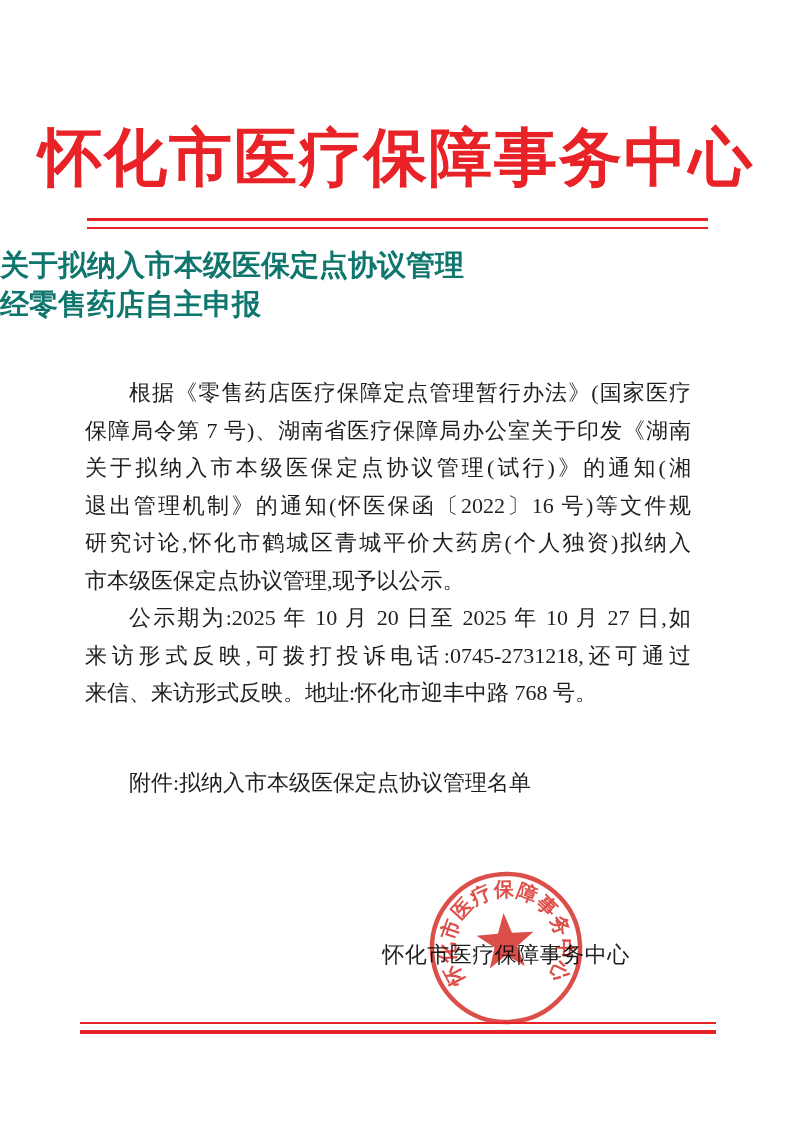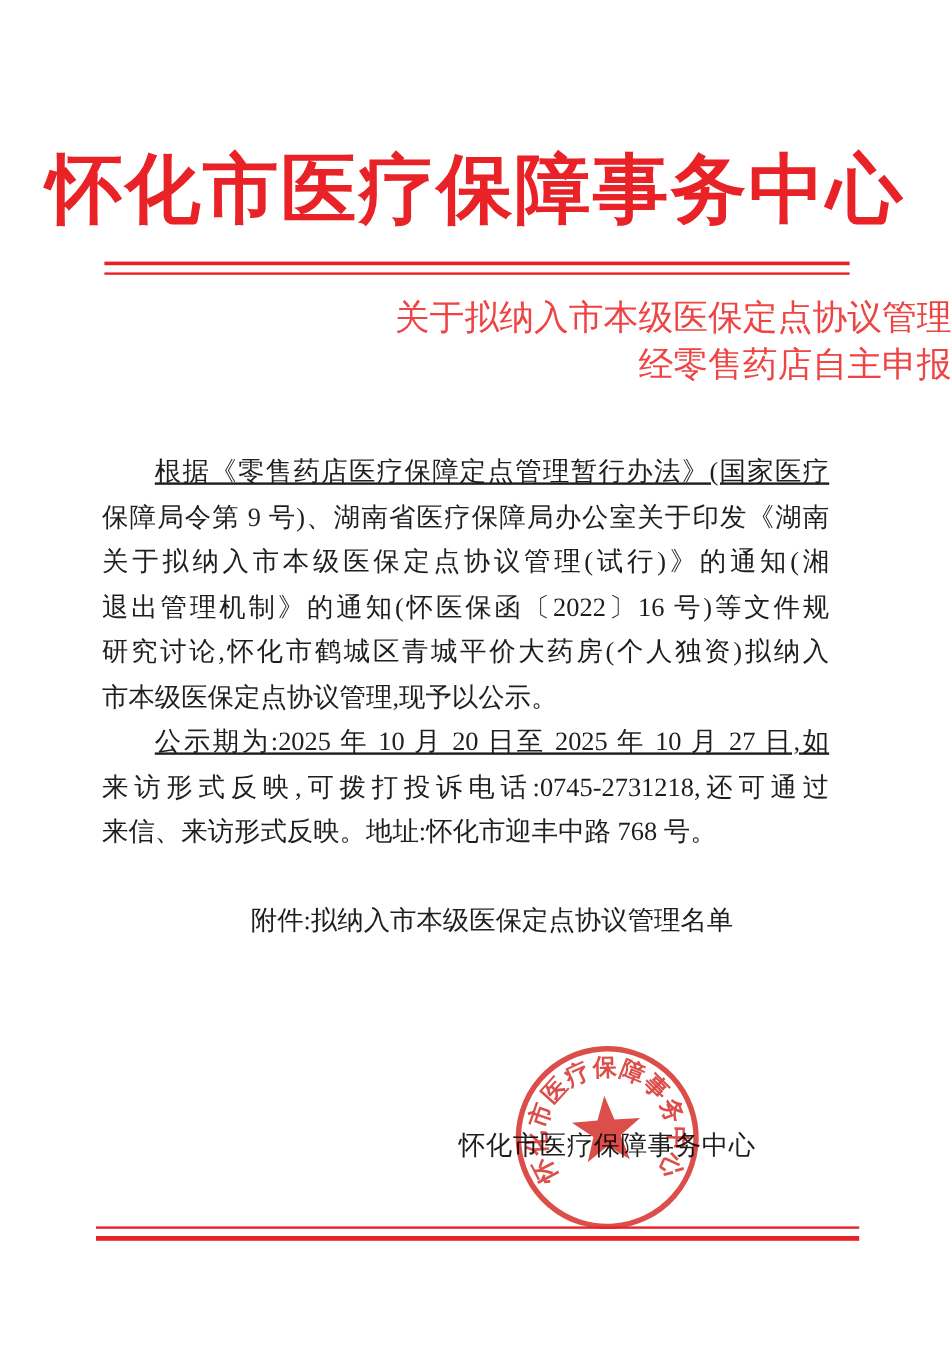--- a/index.html
+++ b/index.html
@@ -43,25 +43,25 @@
     height: 11px;
     border-top: 3px solid var(--accent-red);
     border-bottom: 2px solid var(--accent-red);
   }
 
   .doc-title {
     position: absolute;
     top: 246px;
     left: 0;
     width: 100%;
-    text-align: right;
-    font-weight: normal;
+    text-align: left;
+    font-weight: bold;
     font-size: 29px;
     line-height: 39px;
-    color: #ef4444;
+    color: #0f766e;
   }
 
   .body-text {
     position: absolute;
     top: 374px;
     left: 85px;
     width: 606px;
     font-size: 22px;
     line-height: 37.5px;
     color: var(--ink);
@@ -70,30 +70,28 @@
   .body-line {
     text-align: justify;
     text-align-last: justify;
   }
   .body-line.para-end {
     text-align-last: left;
     font-family: Liberation Serif, serif;
   }
   .body-line.indent {
     text-indent: 2em;
-    text-decoration: underline;
   }
 
   .attachment-line {
-    margin-top: 36px;
+    margin-top: 52px;
     text-indent: 2em;
     font-size: 22px;
     line-height: 37.5px;
     color: var(--ink);
-    text-align: center;
   }
 
   .signature {
     position: absolute;
     top: 936px;
     left: 378px;
     width: 256px;
     text-align: center;
     font-size: 22px;
     color: var(--ink);
@@ -140,21 +138,21 @@
   <div class="header-rule"></div>
 
   <div class="doc-title">
     <div>关于拟纳入市本级医保定点协议管理</div>
     <div>经零售药店自主申报</div>
   </div>
 
   <div class="body-text">
     <div id="paragraphs">
         <div class="body-line indent">根据《零售药店医疗保障定点管理暂行办法》(国家医疗</div>
-        <div class="body-line">保障局令第 9 号)、湖南省医疗保障局办公室关于印发《湖南</div>
+        <div class="body-line">保障局令第 7 号)、湖南省医疗保障局办公室关于印发《湖南</div>
         <div class="body-line">关于拟纳入市本级医保定点协议管理(试行)》的通知(湘</div>
         <div class="body-line">退出管理机制》的通知(怀医保函〔2022〕16 号)等文件规</div>
         <div class="body-line">研究讨论,怀化市鹤城区青城平价大药房(个人独资)拟纳入</div>
         <div class="body-line para-end">市本级医保定点协议管理,现予以公示。</div>
         <div class="body-line indent">公示期为:2025 年 10 月 20 日至 2025 年 10 月 27 日,如</div>
         <div class="body-line">来访形式反映,可拨打投诉电话:0745-2731218,还可通过</div>
         <div class="body-line para-end">来信、来访形式反映。地址:怀化市迎丰中路 768 号。</div>
       </div>
     <div class="attachment-line">附件:拟纳入市本级医保定点协议管理名单</div>
   </div>

